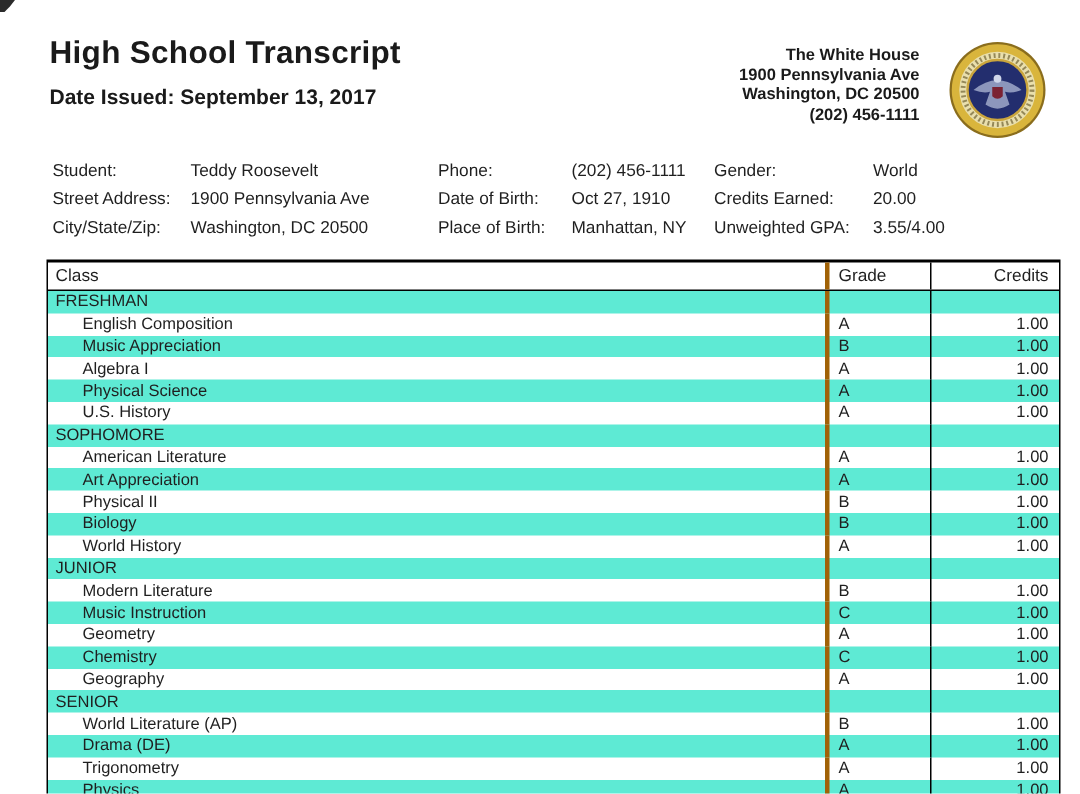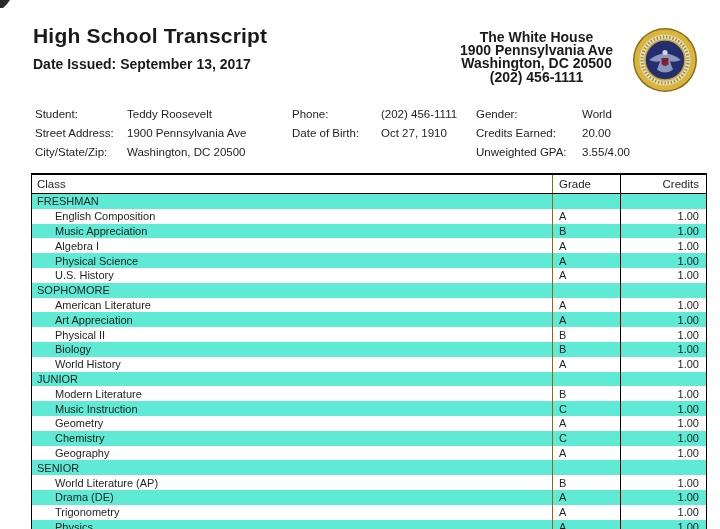--- a/index.html
+++ b/index.html
@@ -19,43 +19,43 @@
   
   .page-title {
     position:absolute; left:33px; top:24px; margin:0;
     font-size:21px; font-weight:bold; letter-spacing:0.2px; color:#1a1a1a;
   }
   .date-issued {
     position:absolute; left:33px; top:56px;
     font-size:14px; font-weight:bold; color:#1a1a1a;
   }
   .school-block {
-    position:absolute; top:31px; right:107px; text-align:center;
-    font-size:14px; font-weight:bold; line-height:13.2px; color:#1a1a1a;
+    position:absolute; top:31px; right:107px; text-align:right;
+    font-size:11px; font-weight:bold; line-height:13.2px; color:#1a1a1a;
   }
   .seal { position:absolute; left:632px; top:27px; width:66px; height:66px; }
 
   
   .info-col { position:absolute; top:105px; font-size:11.5px; line-height:18.8px; }
   .info-col .irow { display:flex; }
   .info-col .lbl { flex:0 0 auto; }
   #info-col-1 { left:35px; }  #info-col-1 .lbl { width:92px; }
   #info-col-2 { left:292px; } #info-col-2 .lbl { width:89px; }
   #info-col-3 { left:476px; } #info-col-3 .lbl { width:106px; }
 
   
   .ttable {
     position:absolute; left:31px; top:173px; width:676px;
     border:1px solid #000; border-top-width:2px; box-sizing:border-box; background:#fff;
   }
   .thead {
     display:flex; height:18px; align-items:center;
     border-bottom:1px solid #000; font-size:11.5px;
   }
-  .c-class  { width:521px; box-sizing:border-box; border-right:1px solid #a16207; padding-left:5px;
+  .c-class  { width:521px; box-sizing:border-box; border-right:3px solid #a16207; padding-left:5px;
               white-space:nowrap; overflow:hidden; }
   .c-grade  { width:68px;  box-sizing:border-box; border-right:1px solid #000; padding-left:6px; }
   .c-cred   { width:85px;  box-sizing:border-box; text-align:right; padding-right:7px; }
   .thead > div { height:100%; display:flex; align-items:center; }
   .thead .c-cred { justify-content:flex-end; }
   .trow { display:flex; height:14.8px; font-size:11px; }
   .trow > div { display:flex; align-items:center; height:100%; }
   .trow .c-cred { justify-content:flex-end; }
   .trow.stripe { background:#5eead4; }
   .trow.course .c-class { padding-left:23px; }
@@ -108,20 +108,24 @@
 
   <div class="info-col" id="info-col-2">
     <div class="irow">
       <span class="lbl">Phone:</span>
       <span class="val">(202) 456-1111</span>
     </div>
     <div class="irow">
       <span class="lbl">Date of Birth:</span>
       <span class="val">Oct 27, 1910</span>
     </div>
+    <div class="irow">
+      <span class="lbl">Place of Birth:</span>
+      <span class="val">Manhattan, NY</span>
+    </div>
   </div>
 
   <div class="info-col" id="info-col-3">
     <div class="irow">
       <span class="lbl">Gender:</span>
       <span class="val">World</span>
     </div>
     <div class="irow">
       <span class="lbl">Credits Earned:</span>
       <span class="val">20.00</span>

